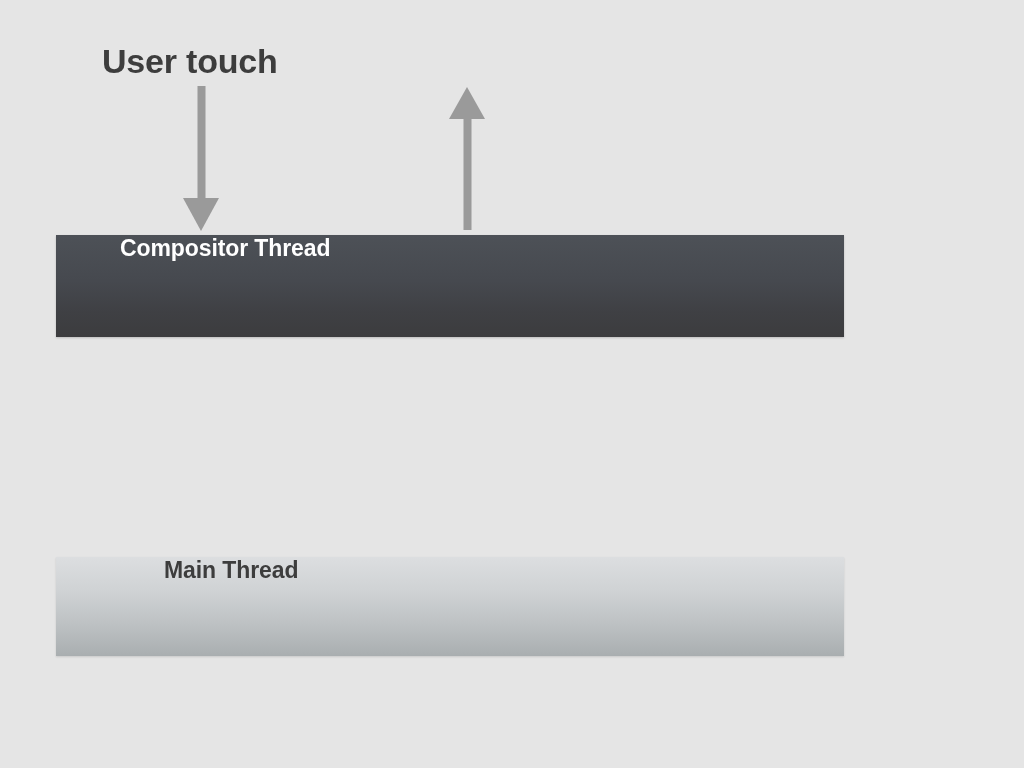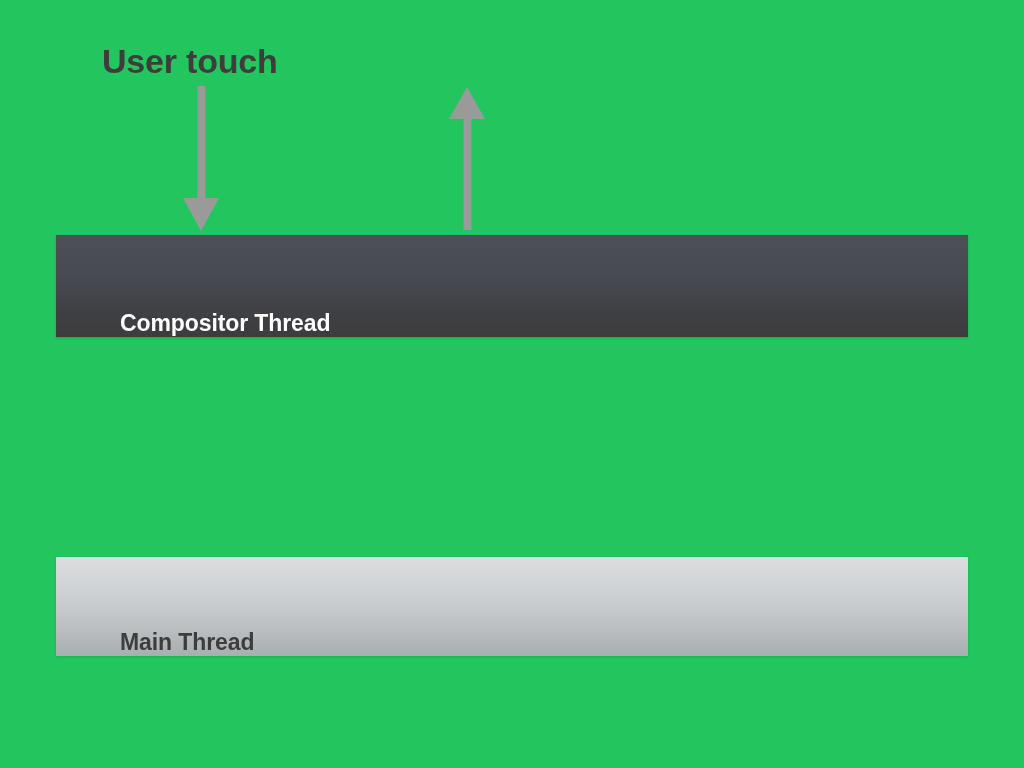--- a/index.html
+++ b/index.html
@@ -8,21 +8,21 @@
     background: #ffffff;
   }
   body {
     font-family: "Liberation Sans", sans-serif;
     -webkit-font-smoothing: antialiased;
   }
   #canvas {
     position: relative;
     width: 1024px;
     height: 768px;
-    background: #22c55e;
+    background: #e5e5e5;
     overflow: hidden;
   }
 
   
   .heading {
     position: absolute;
     font-family: "Liberation Sans", sans-serif;
     font-weight: bold;
     font-size: 34px;
     line-height: 40px;
@@ -53,23 +53,23 @@
     left: 441px;
     top: 84px;
     width: 52px;
     height: 148px;
   }
 
   
   .thread-bar {
     position: absolute;
     left: 56px;
-    width: 912px;
+    width: 788px;
     display: flex;
-    align-items: flex-end;
+    align-items: flex-start;
     box-sizing: border-box;
   }
   .thread-label {
     font-family: "Liberation Sans", sans-serif;
     font-weight: bold;
     font-size: 23px;
     letter-spacing: -0.1px;
     white-space: nowrap;
     padding-left: 64px;
   }
@@ -82,20 +82,21 @@
   }
   #bar-compositor-thread .thread-label {
     color: #ffffff;
   }
 
   #bar-main-thread {
     top: 557px;
     height: 99px;
     background: linear-gradient(to bottom, #dcdee0 0%, #cfd2d4 35%, #bdc1c3 68%, #a9aeb0 100%);
     box-shadow: 0 1px 2px rgba(0,0,0,0.13);
+    padding-left: 44px;
   }
   #bar-main-thread .thread-label {
     color: #3d3d3d;
   }
 </style>
 </head>
 <body>
 
 <div id="canvas">
 

